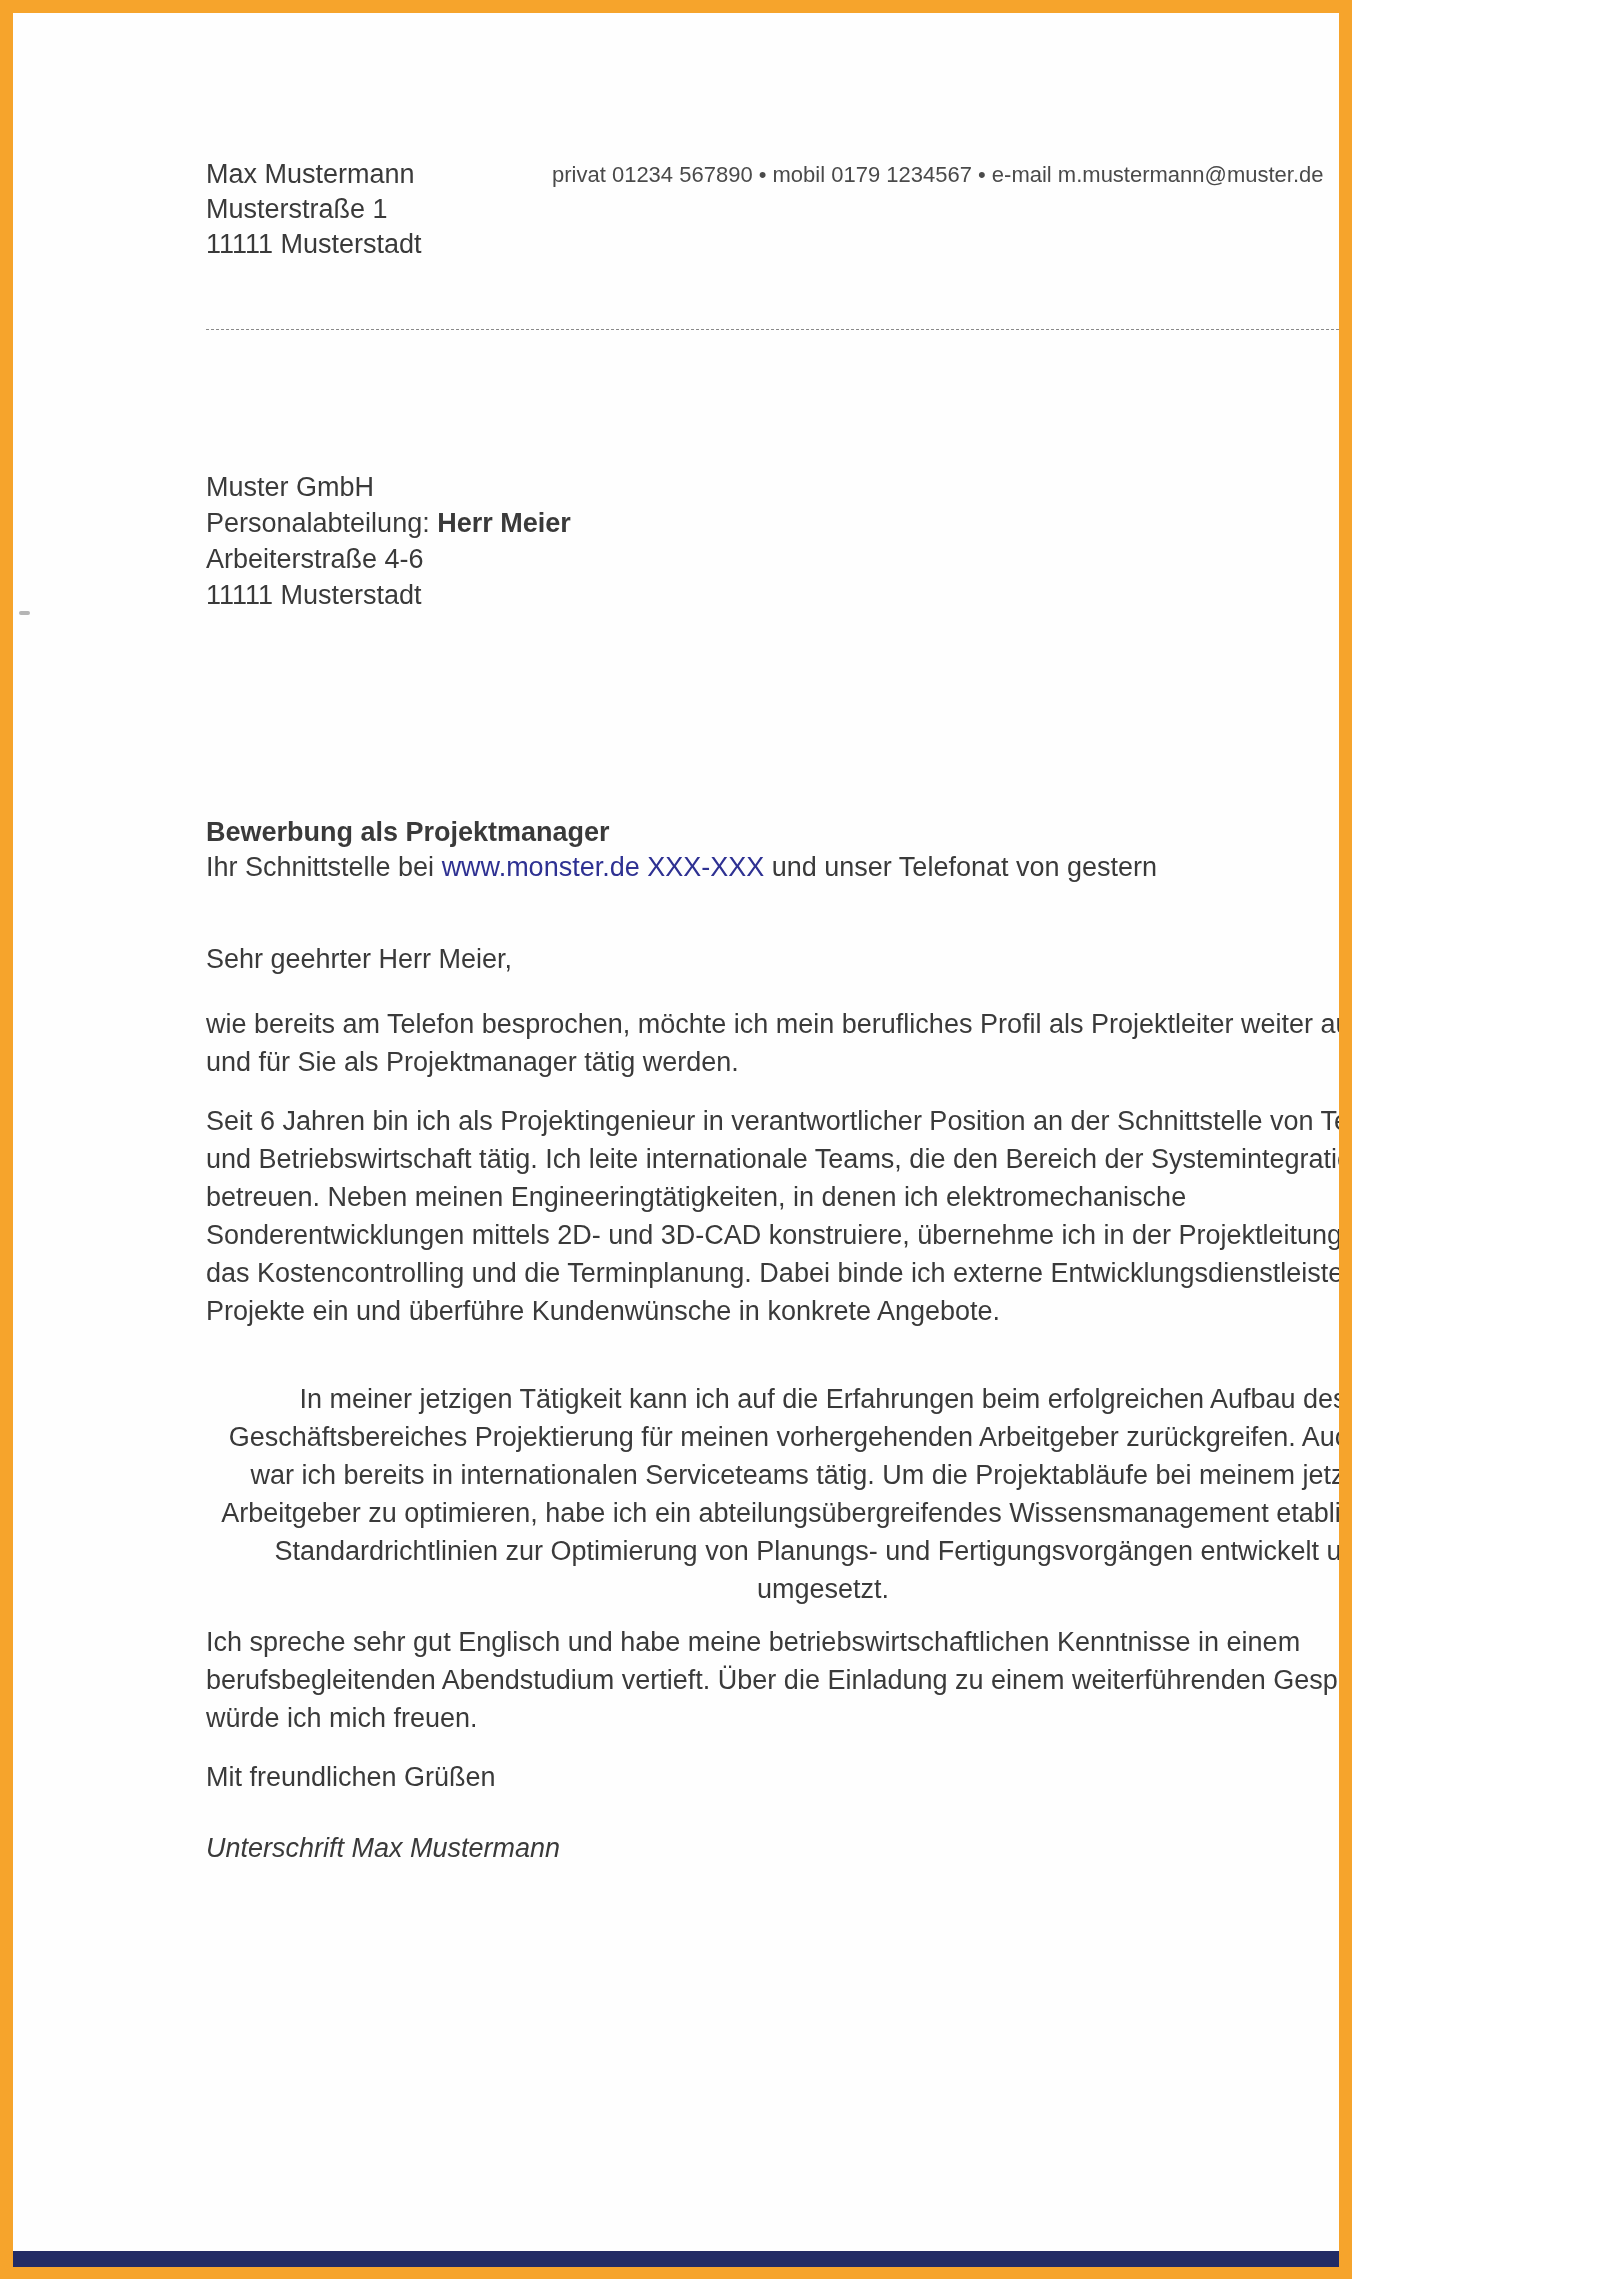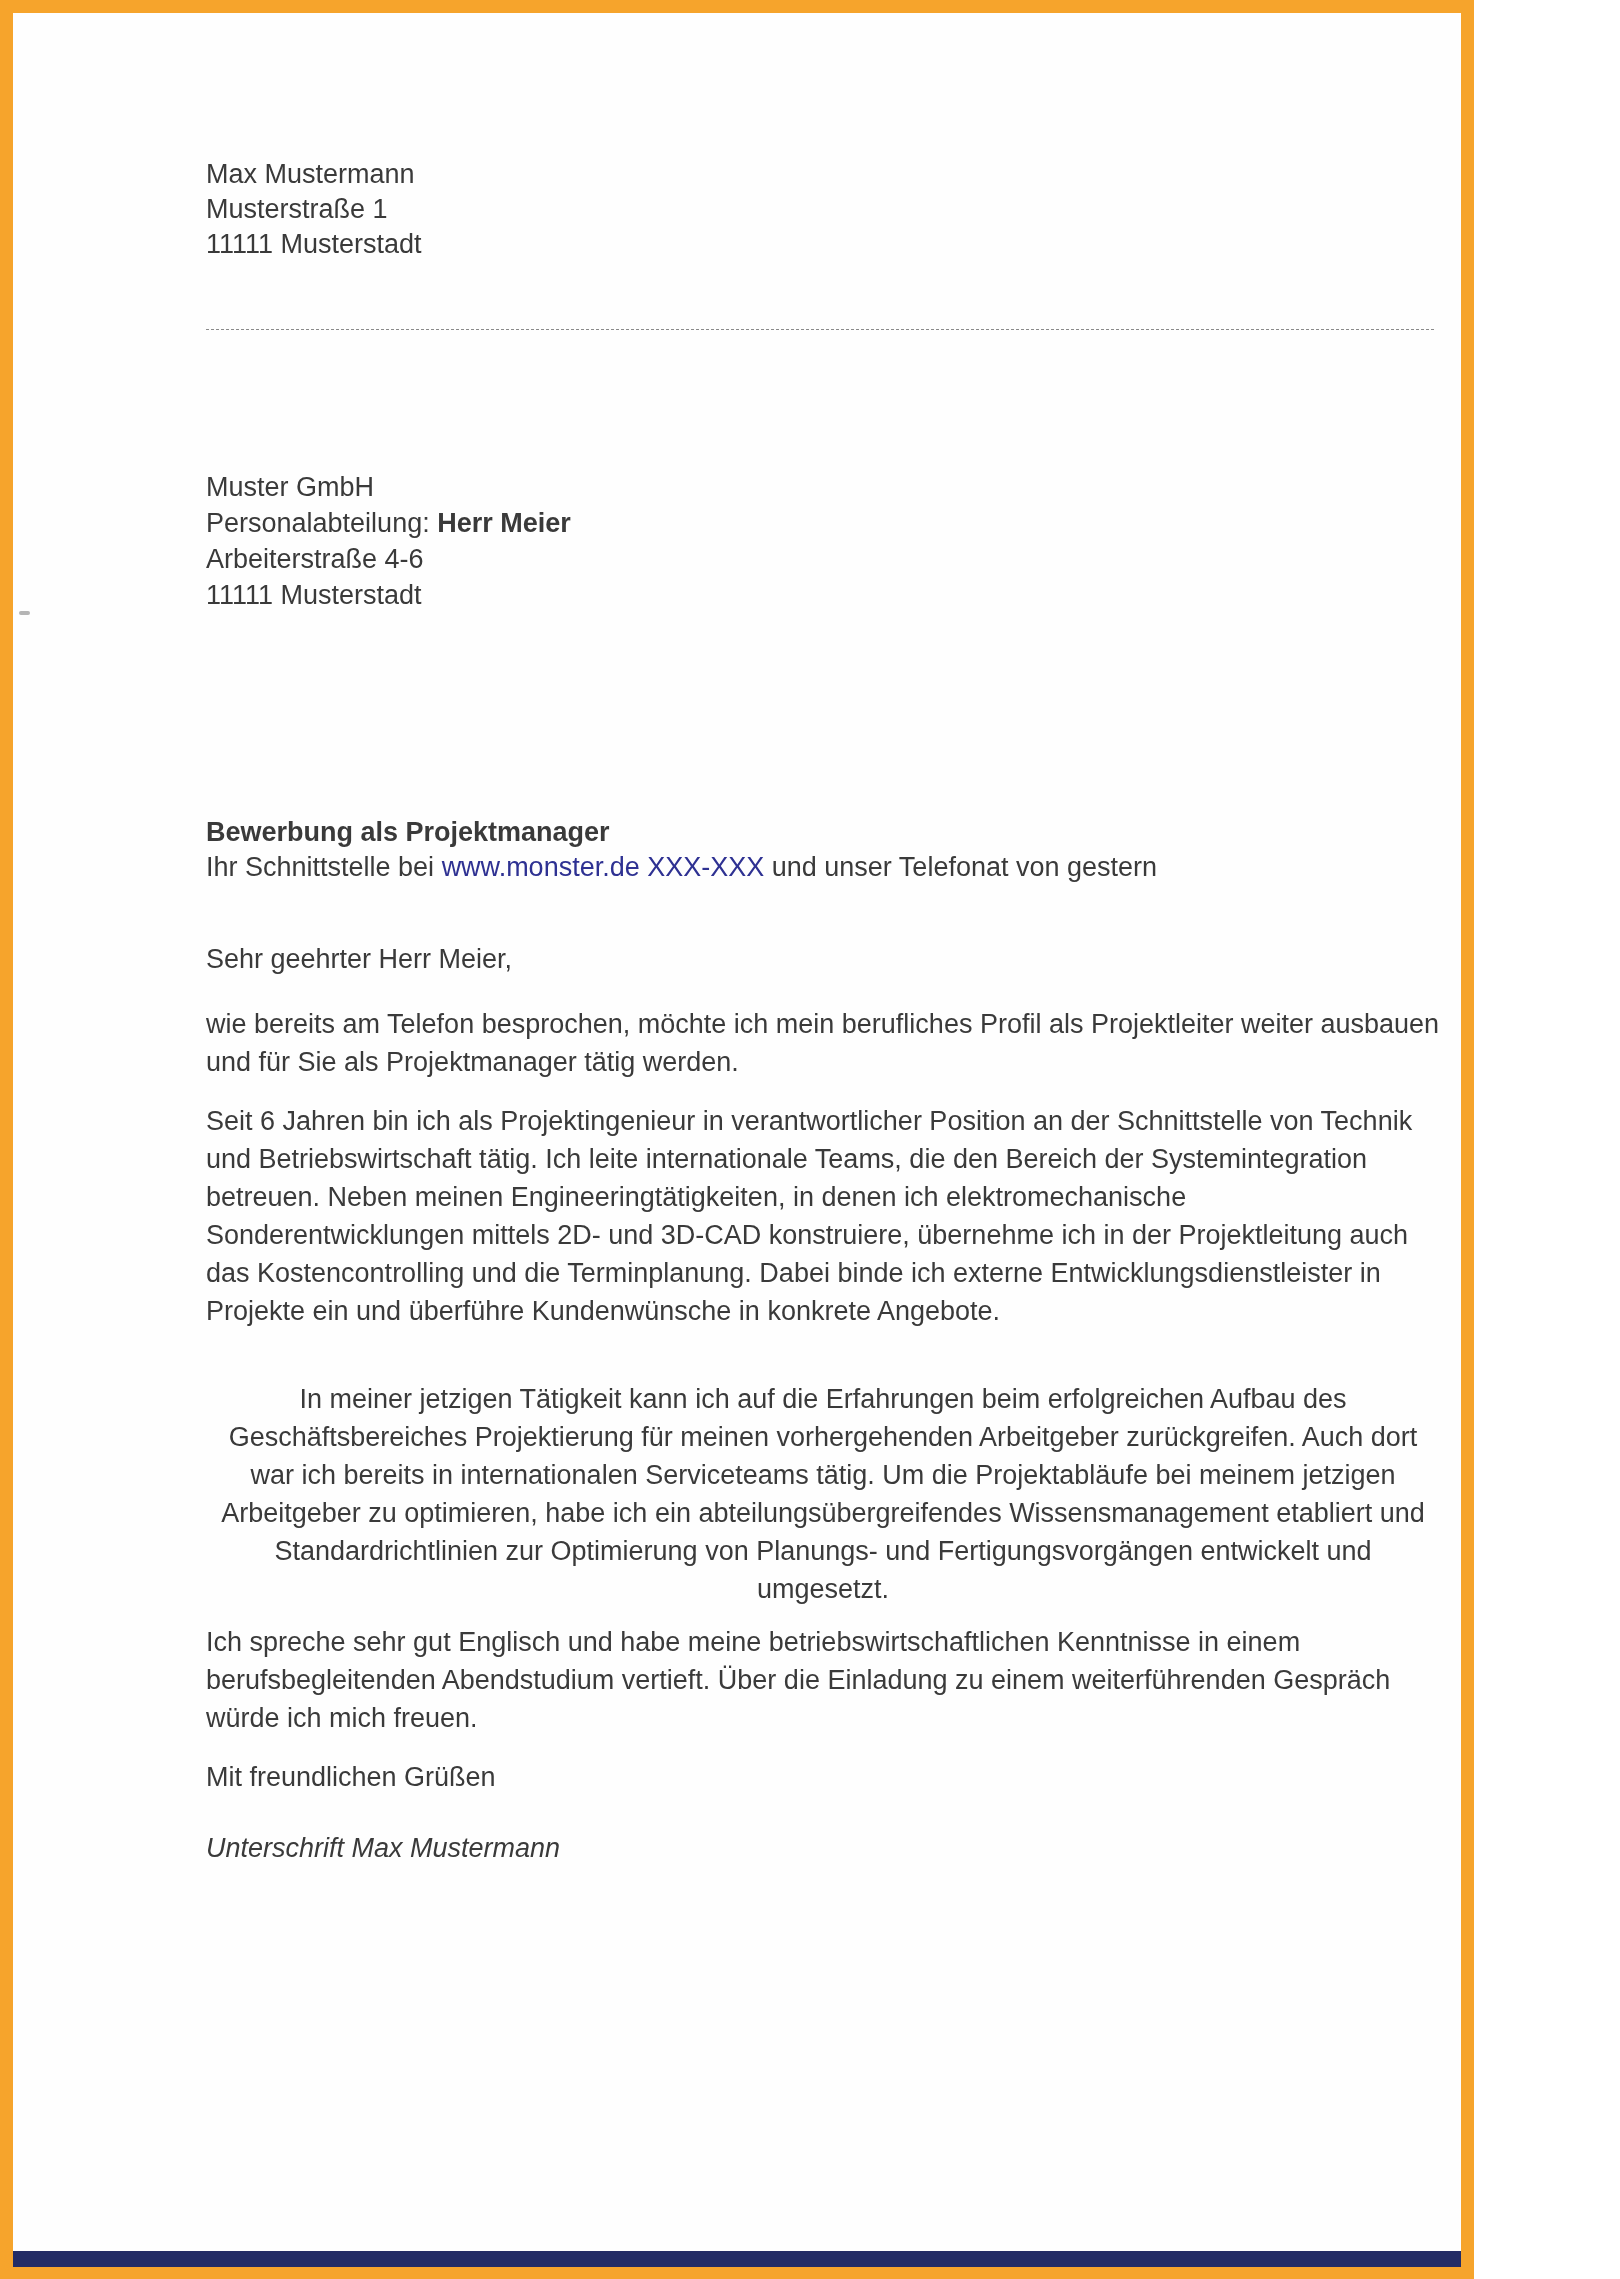--- a/index.html
+++ b/index.html
@@ -3,21 +3,21 @@
 <meta charset="utf-8">
 <style>
   * { margin: 0; padding: 0; box-sizing: border-box; }
   html, body { background: #ffffff; }
   body {
     font-family: "Liberation Sans", "DejaVu Sans", sans-serif;
     width: 1621px;
   }
   .page {
     position: relative;
-    width: 1474px;
+    width: 1352px;
     height: 2280px;
     background: var(--page-bg, #fefefe);
     border: 13.4px solid var(--border-orange, #f6a42c);
     overflow: hidden;
     color: var(--text, #3a3a3a);
   }
   .block {
     position: absolute;
     font-size: 27px;
     line-height: 38px;
@@ -67,20 +67,21 @@
 <body>
 
 <div class="page">
 
   <div class="block sender">
     <div>Max Mustermann</div>
     <div>Musterstraße 1</div>
     <div>11111 Musterstadt</div>
   </div>
 
+  <div class="block contact">privat 01234 567890 • mobil 0179 1234567 • e-mail m.mustermann@muster.de</div>
 
   <div class="sep"></div>
 
   <div class="block recipient">
     <div>Muster GmbH</div>
     <div><span>Personalabteilung: </span><span class="bold">Herr Meier</span></div>
     <div>Arbeiterstraße 4-6</div>
     <div>11111 Musterstadt</div>
   </div>
 

